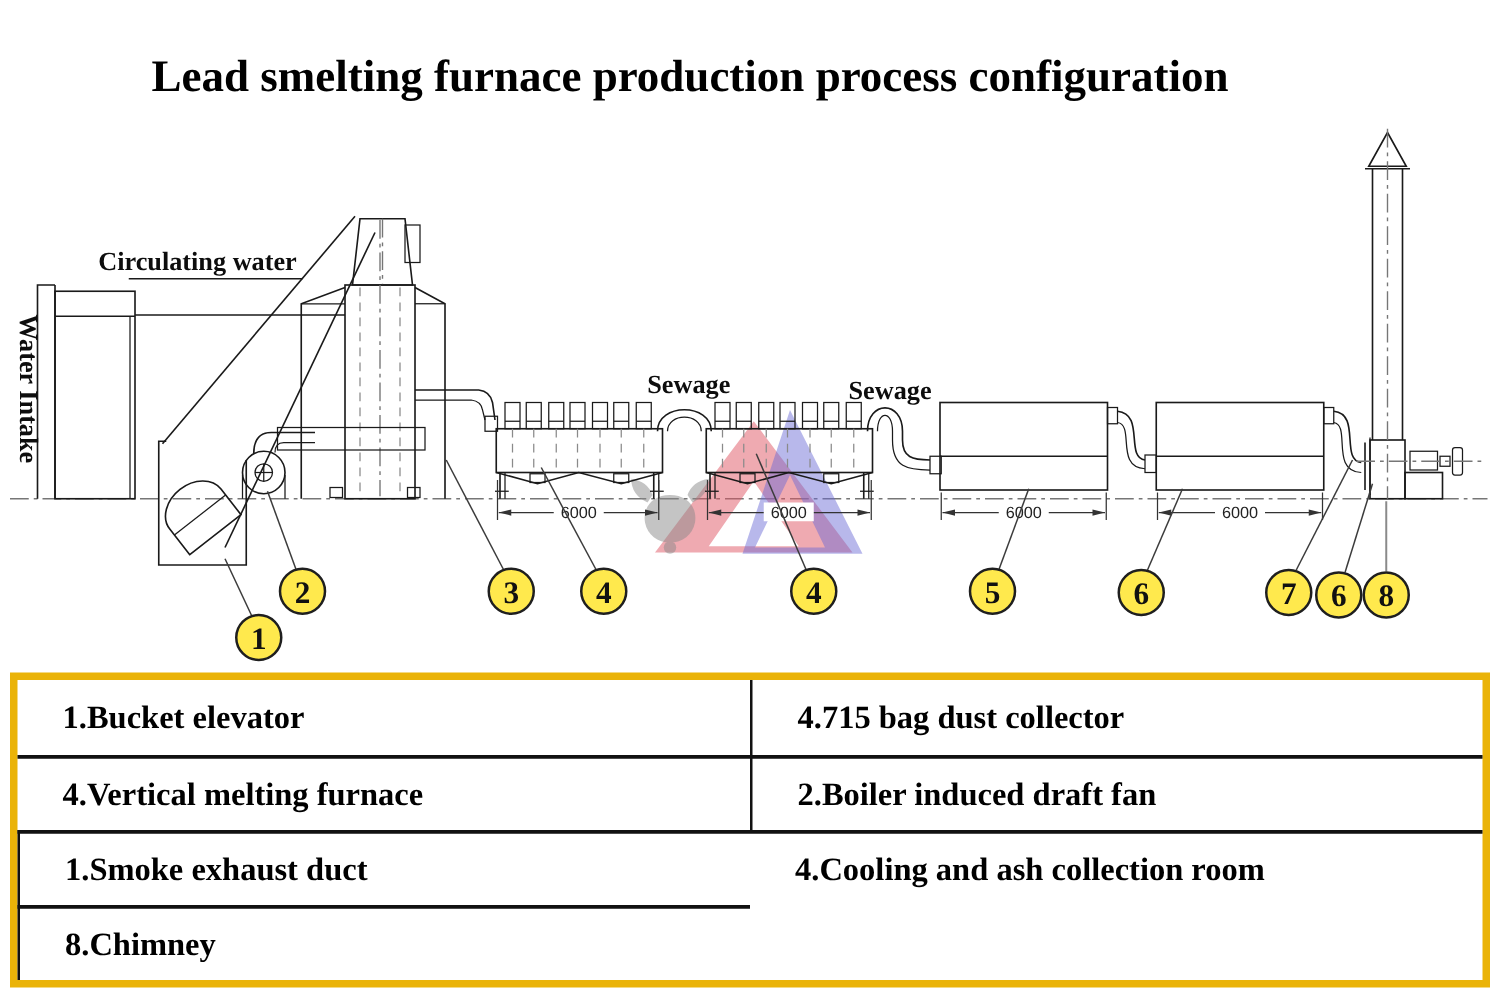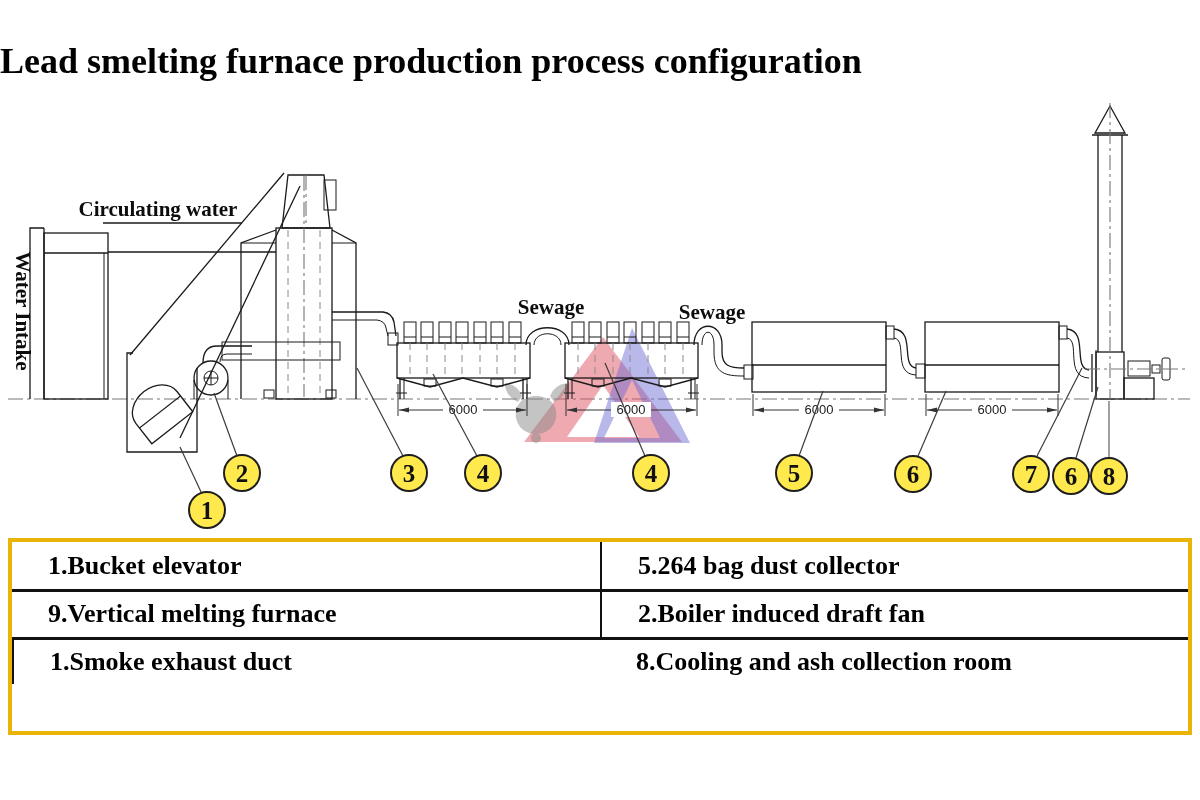--- a/index.html
+++ b/index.html
@@ -1,35 +1,35 @@
 <!DOCTYPE html>
 <html><head>
 <meta charset="utf-8">
 <style>
   html,body{margin:0;padding:0;background:#fff;width:1200px;height:800px;overflow:hidden;}
   #stage{position:relative;width:1200px;height:800px;background:#fff;font-family:"Liberation Serif",serif;}
-  #title{position:absolute;top:40px;left:0;width:1104px;
+  #title{position:absolute;top:40px;left:0;width:1104px;text-align:center;
          font-size:36px;font-weight:bold;color:#000;letter-spacing:0px;}
   #diagram-wrap{position:absolute;top:0;left:0;width:1200px;height:535px;}
   svg text{font-family:"Liberation Serif",serif;}
   .s{stroke:#1a1a1a;stroke-width:1.3;fill:none;stroke-linejoin:miter;stroke-linecap:butt;}
   .s1{stroke:#1a1a1a;stroke-width:1;fill:none;}
   .dd{stroke:#767676;stroke-width:1.1;stroke-dasharray:15 4 3 4;fill:none;}
   .dsh{stroke:#8a8a8a;stroke-width:1;stroke-dasharray:7 5;fill:none;}
   .ldr{stroke:#3c3c3c;stroke-width:1.2;fill:none;}
   .dim{stroke:#333;stroke-width:1;fill:none;}
   .arr{fill:#333;stroke:none;}
   .wbg{fill:#ffffff;stroke:none;}
   .lbl{font-size:21px;font-weight:bold;fill:#0d0d0d;}
   .dimt{font-family:"Liberation Sans",sans-serif;font-size:13px;fill:#222;text-anchor:middle;}
   .cnum{font-size:25px;font-weight:bold;fill:#111;text-anchor:middle;}
   .co{stroke:#1f1f1f;stroke-width:2;}
   
-  #legend{position:absolute;left:8px;top:538px;width:1184px;height:197px;
-          border:4px solid #eab308;display:grid;grid-template-columns:1fr 1fr;
+  #legend{position:absolute;left:8px;top:538px;width:1184px;height:252px;
+          border:6px solid #eab308;display:grid;grid-template-columns:1fr 1fr;
           grid-template-rows:repeat(4,1fr);box-sizing:border-box;background:#fff;}
   .cell{display:flex;align-items:center;padding-left:36px;font-size:26px;font-weight:bold;color:#000;
         border-top:3px solid #111;box-sizing:border-box;white-space:nowrap;}
   .cell.r{border-left:2px solid #111;}
   .cell.first{border-top:none;}
 </style>
 </head>
 <body>
 
 <div id="stage">
@@ -290,20 +290,21 @@
         <text x="1109" y="485" class="cnum">8</text>
       </g>
     </g>
   </svg>
   </div>
 
   <div id="title">Lead smelting furnace production process configuration</div>
 
   <div id="legend">
     <div class="cell first">1.Bucket elevator</div>
-    <div class="cell first r">5.264 bag dust collector</div>
-    <div class="cell">9.Vertical melting furnace</div>
+    <div class="cell first r">4.715 bag dust collector</div>
+    <div class="cell">4.Vertical melting furnace</div>
     <div class="cell r">2.Boiler induced draft fan</div>
     <div class="cell r">1.Smoke exhaust duct</div>
-    <div class="cell">8.Cooling and ash collection room</div>
+    <div class="cell">4.Cooling and ash collection room</div>
+    <div class="cell r">8.Chimney</div>
   </div>
 
 </div>
 
 </body></html>

